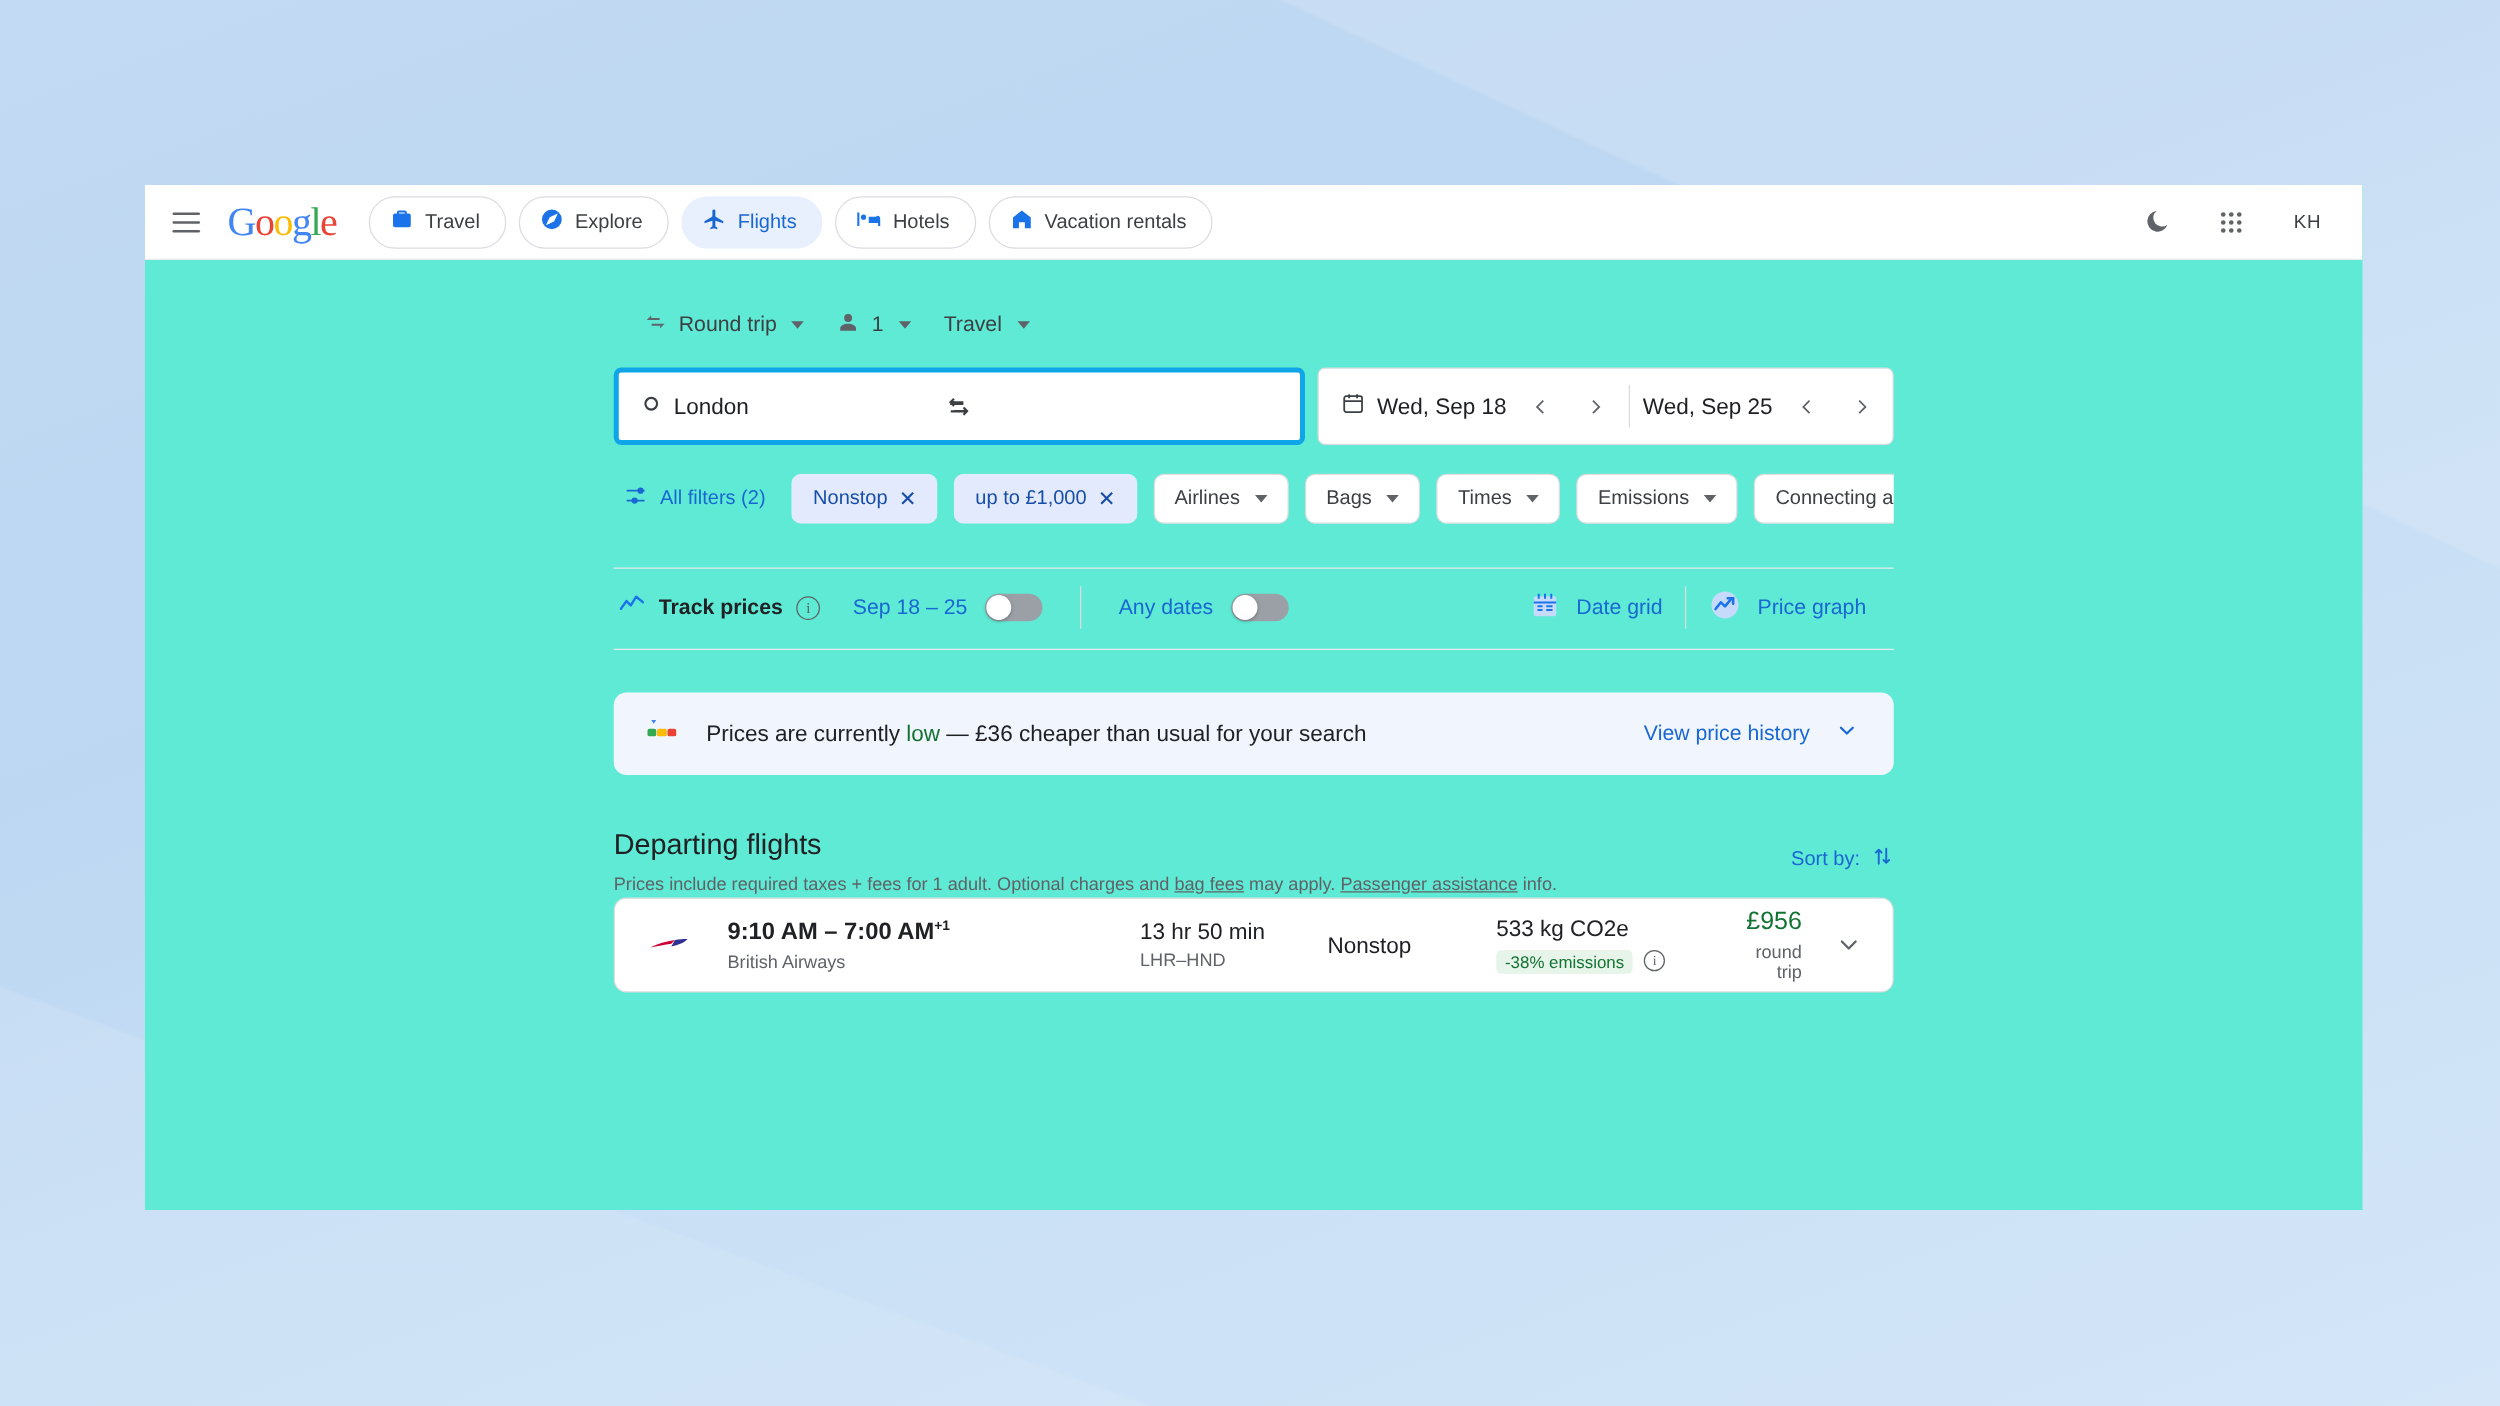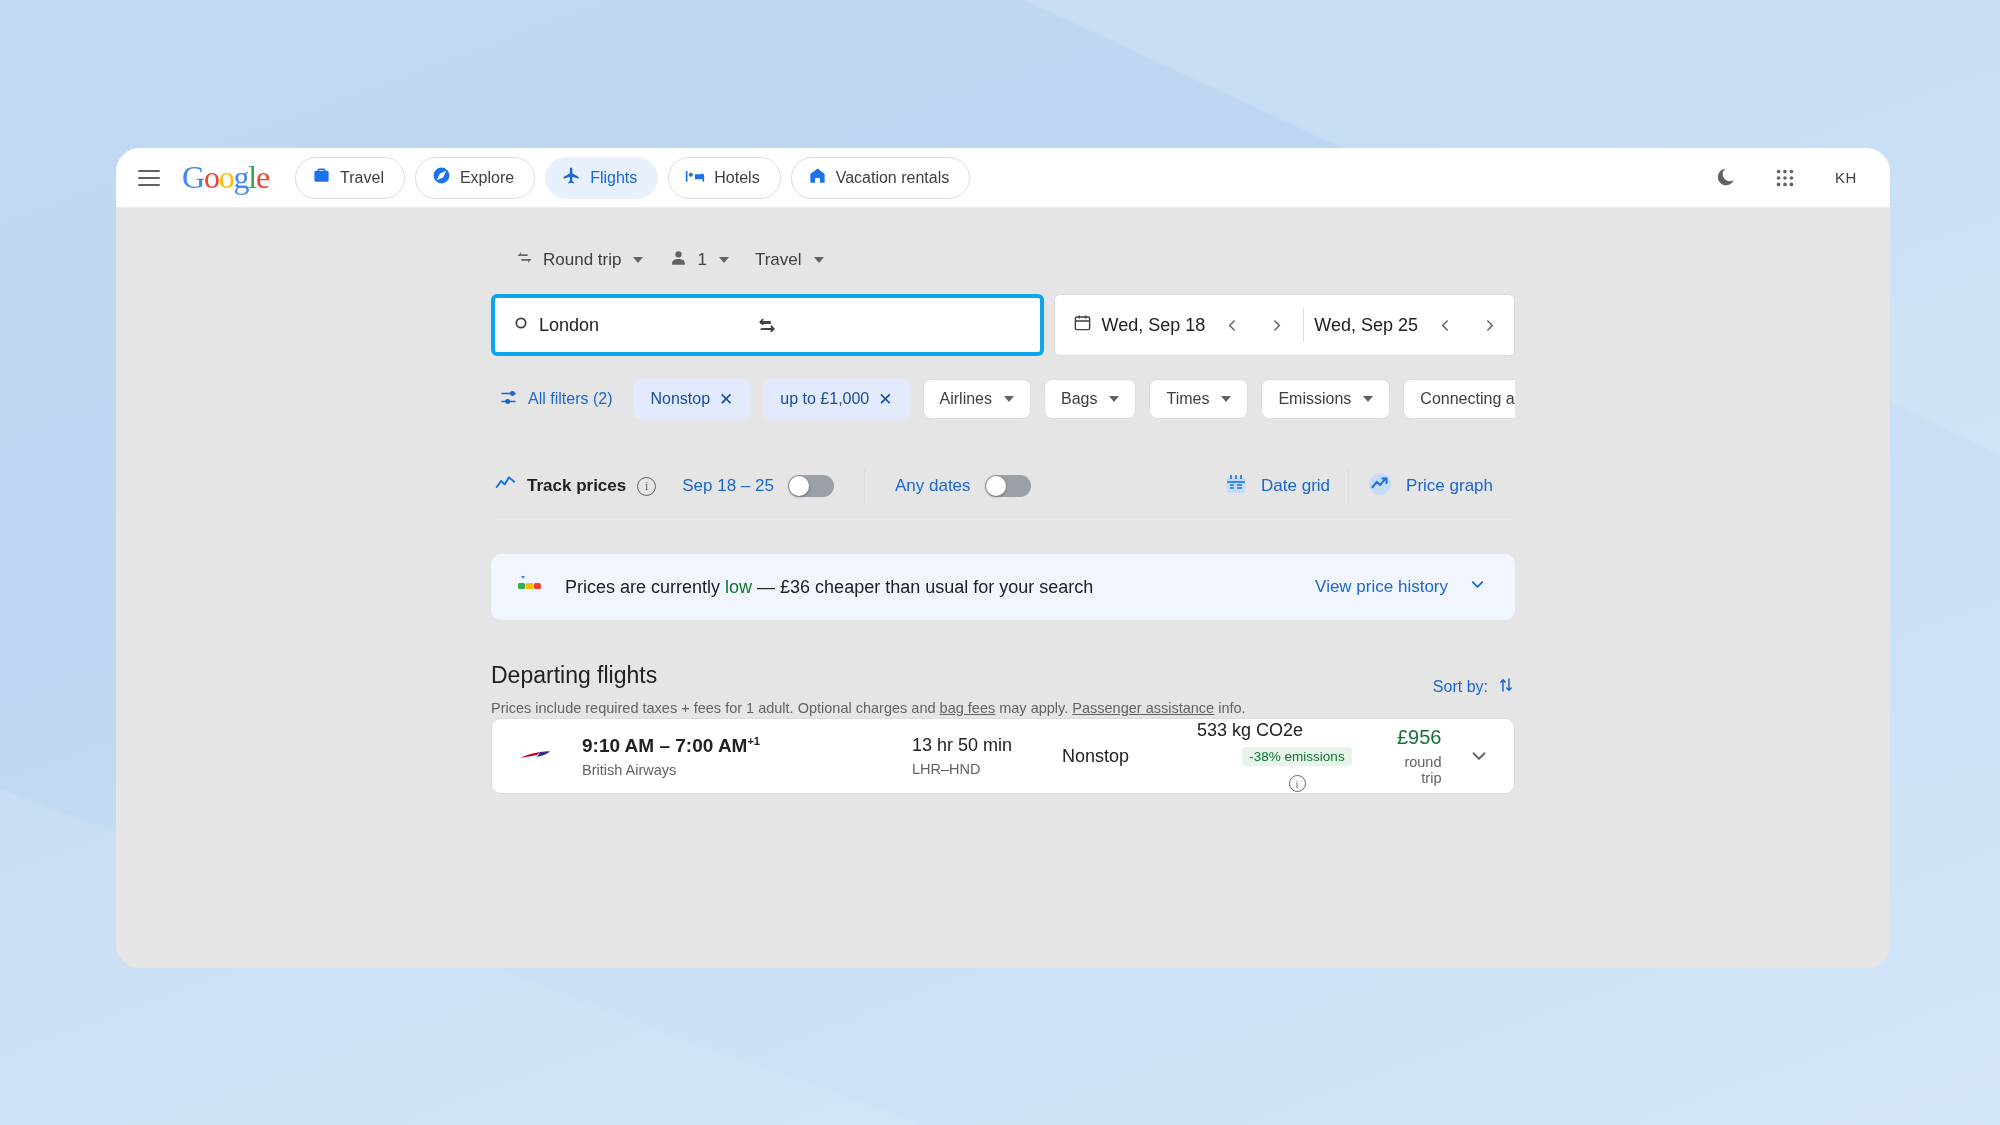--- a/index.html
+++ b/index.html
@@ -26,23 +26,22 @@
     pointer-events: none;
   }
 
   
   .window {
     position: absolute;
     left: 116px;
     top: 148px;
     width: 1774px;
     height: 820px;
-    background: #e5e5e5;
+    background: #5eead4;
     overflow: hidden;
-    border-radius: 24px;
   }
 
   
   .topbar {
     height: 60px;
     display: flex;
     align-items: center;
     padding: 0 26px 0 22px;
     border-bottom: 1px solid #e8eaed;
     background: #fff;
@@ -338,21 +337,21 @@
   .fl-main {
     font-size: 19px; color: #202124; font-weight: 700;
   }
   .fl-main sup { font-size: 11px; font-weight: 700; vertical-align: super; }
   .fl-sub { font-size: 14.5px; color: #5f6368; margin-top: 5px; }
   .fl-dur { flex: 0 0 150px; }
   .fl-dur .fl-main { font-weight: 400; font-size: 18px; }
   .fl-stops { flex: 0 0 135px; font-size: 18px; color: #202124; }
   .fl-co2 { flex: 0 0 200px; }
   .fl-co2 .fl-main { font-weight: 400; font-size: 18px; }
-  .co2-row { display: flex; align-items: center; gap: 9px; margin-top: 6px; flex-direction: column; }
+  .co2-row { display: flex; gap: 9px; margin-top: 6px; }
   .co2-badge {
     background: #e6f4ea; color: #137333;
     font-size: 13.5px; padding: 2px 7px; border-radius: 4px;
   }
   .fl-price { margin-left: auto; text-align: right; }
   .price-val { font-size: 20px; color: #137333; font-weight: 400; }
   .price-sub { font-size: 14.5px; color: #5f6368; margin-top: 5px; }
   .chev-btn {
     width: 44px; height: 44px; margin-left: 24px;
     display: flex; align-items: center; justify-content: center;

